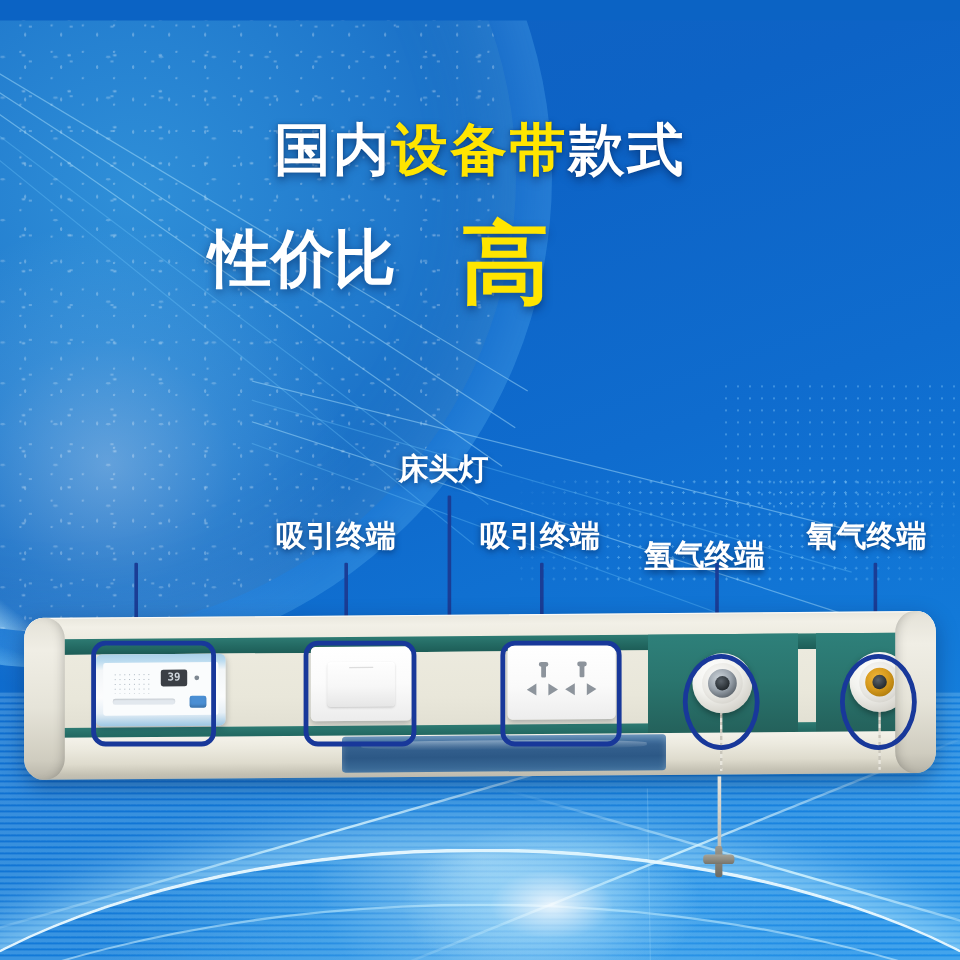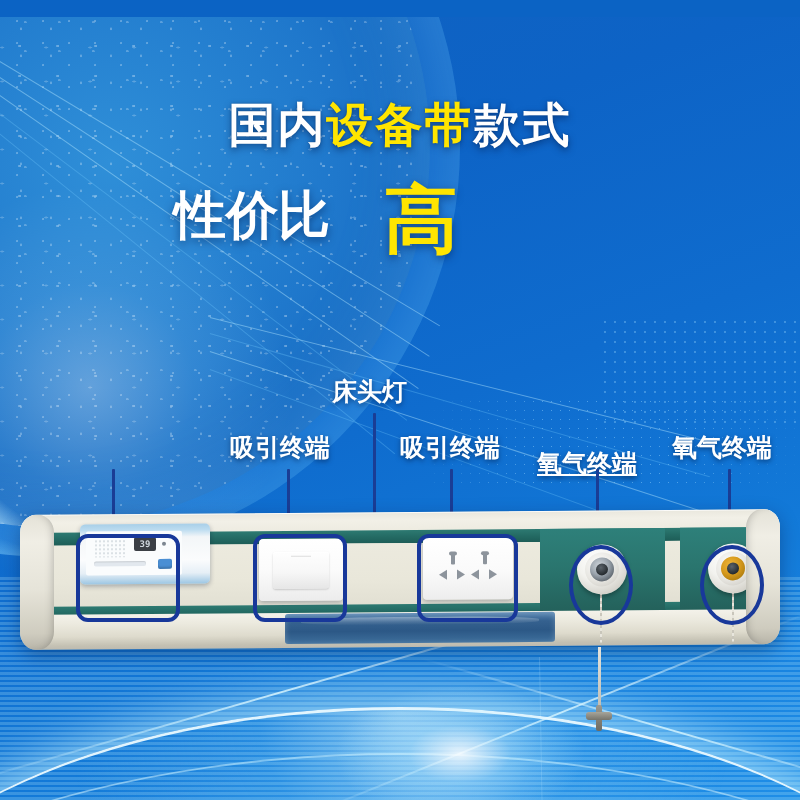--- a/index.html
+++ b/index.html
@@ -155,25 +155,24 @@
     border-radius:3px;
     box-shadow:inset 0 2px 6px rgba(255,255,255,.25);
   }
   .lamp-cover:after{
     content:"";position:absolute;left:6%;top:14%;width:88%;height:26%;border-radius:40%;
     background:linear-gradient(180deg,rgba(255,255,255,.32),rgba(255,255,255,0));
   }
 
   
   .intercom{
-    position:absolute;left:60px;top:10px;width:108px;height:60px;border-radius:5px;
+    position:absolute;left:60px;top:31px;width:108px;height:60px;border-radius:5px;
     background:linear-gradient(180deg,#a8cfe8 0%,#bcdcf0 10%,#f3f6f8 22%,#fbfcfd 60%,#e6eff6 82%,#9cc6e3 100%);
     box-shadow:0 2px 5px rgba(0,20,50,.3);
     z-index:4;
-    padding-left:22px;
   }
   .ic-face{position:absolute;left:6px;top:7px;width:96px;height:44px;background:#fafcfd;border-radius:2px;}
   .ic-grille{
     position:absolute;left:8px;top:8px;width:32px;height:18px;
     background-image:radial-gradient(circle 1px, #9aa7b2 55%, transparent 58%);
     background-size:4px 4px;opacity:.85;
   }
   .ic-lcd{
     position:absolute;left:48px;top:6px;width:22px;height:14px;border-radius:2px;
     background:#3b3f45;color:#cfd6dd;font-size:9px;font-weight:bold;

